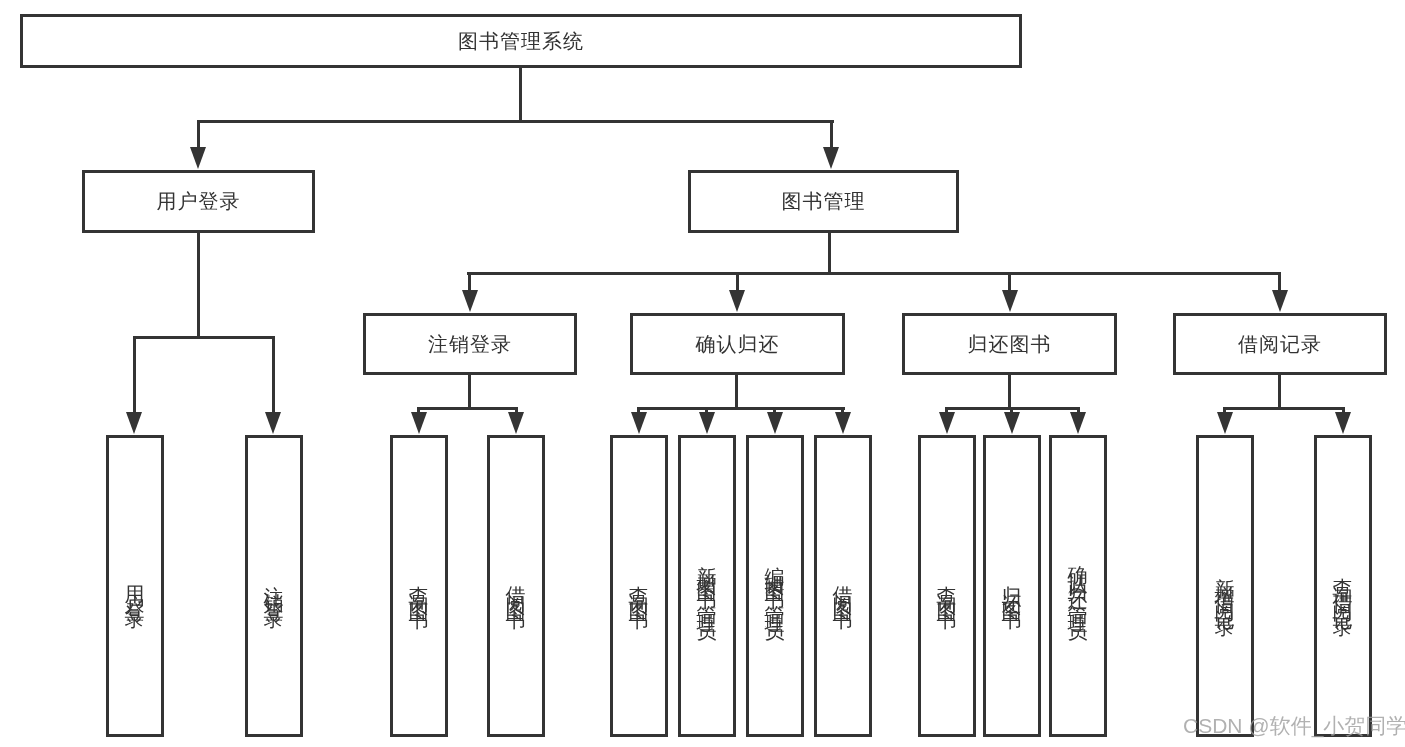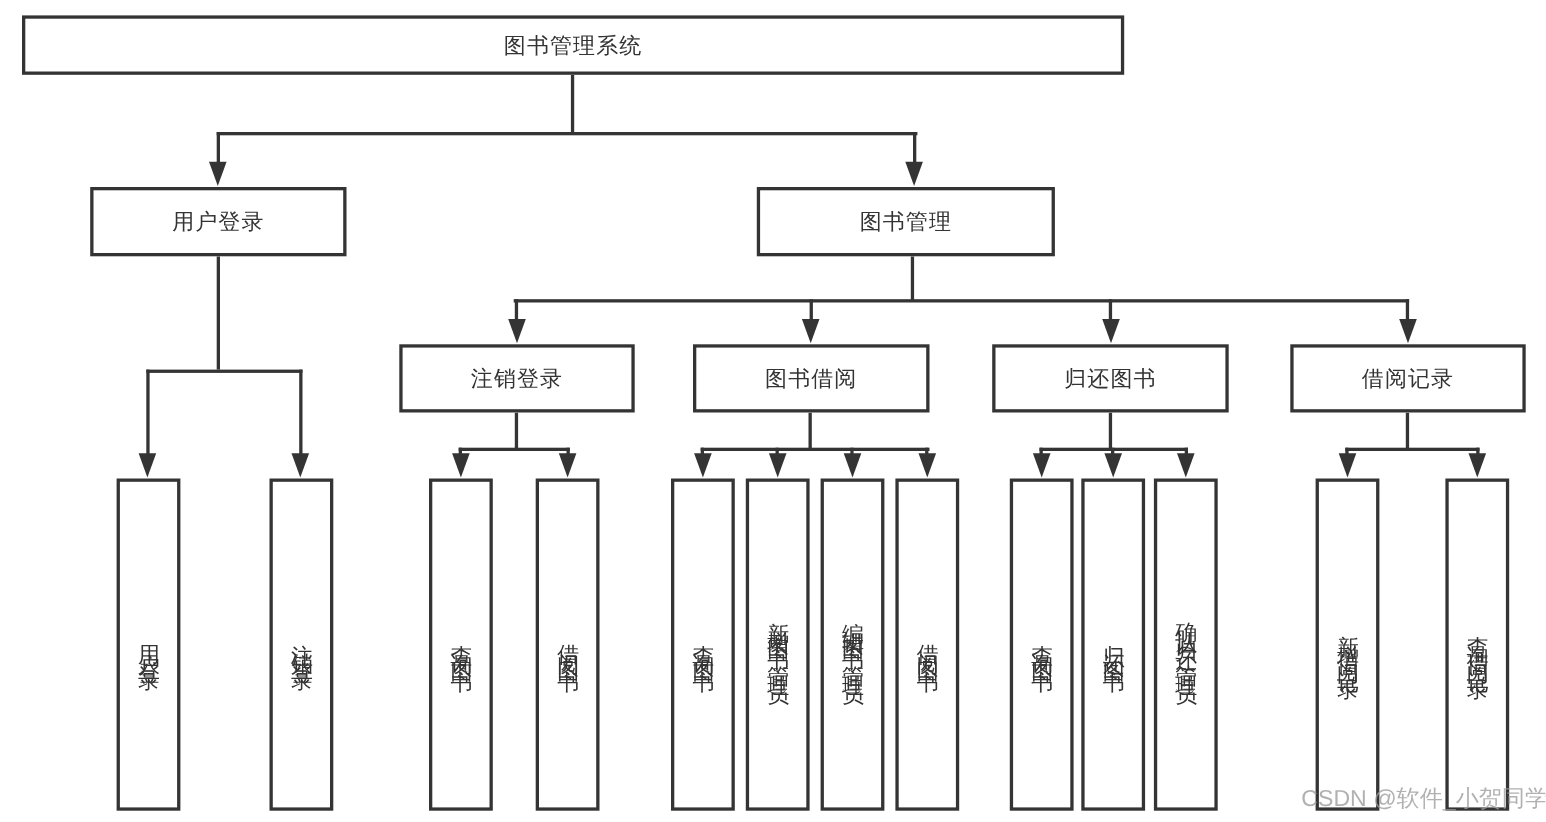--- a/index.html
+++ b/index.html
@@ -83,21 +83,21 @@
   <div class="line vline" style="left:468px;top:272px;height:22px;"></div>
   <div class="arrow" style="left:462px;top:290px;"></div>
   <div class="line vline" style="left:736px;top:272px;height:22px;"></div>
   <div class="arrow" style="left:729px;top:290px;"></div>
   <div class="line vline" style="left:1008px;top:272px;height:22px;"></div>
   <div class="arrow" style="left:1002px;top:290px;"></div>
   <div class="line vline" style="left:1278px;top:272px;height:22px;"></div>
   <div class="arrow" style="left:1272px;top:290px;"></div>
 
   <div class="box" style="left:363px;top:313px;width:214px;height:62px;">注销登录</div>
-  <div class="box" style="left:630px;top:313px;width:215px;height:62px;">图书借阅</div>
+  <div class="box" style="left:630px;top:313px;width:215px;height:62px;">确认归还</div>
   <div class="box" style="left:902px;top:313px;width:215px;height:62px;">归还图书</div>
   <div class="box" style="left:1173px;top:313px;width:214px;height:62px;">借阅记录</div>
 
   <div class="line vline" style="left:468px;top:375px;height:34px;"></div>
   <div class="line hline" style="left:417px;top:407px;width:101px;"></div>
   <div class="line vline" style="left:417px;top:407px;height:10px;"></div>
   <div class="arrow" style="left:411px;top:412px;"></div>
   <div class="line vline" style="left:515px;top:407px;height:10px;"></div>
   <div class="arrow" style="left:508px;top:412px;"></div>
 

